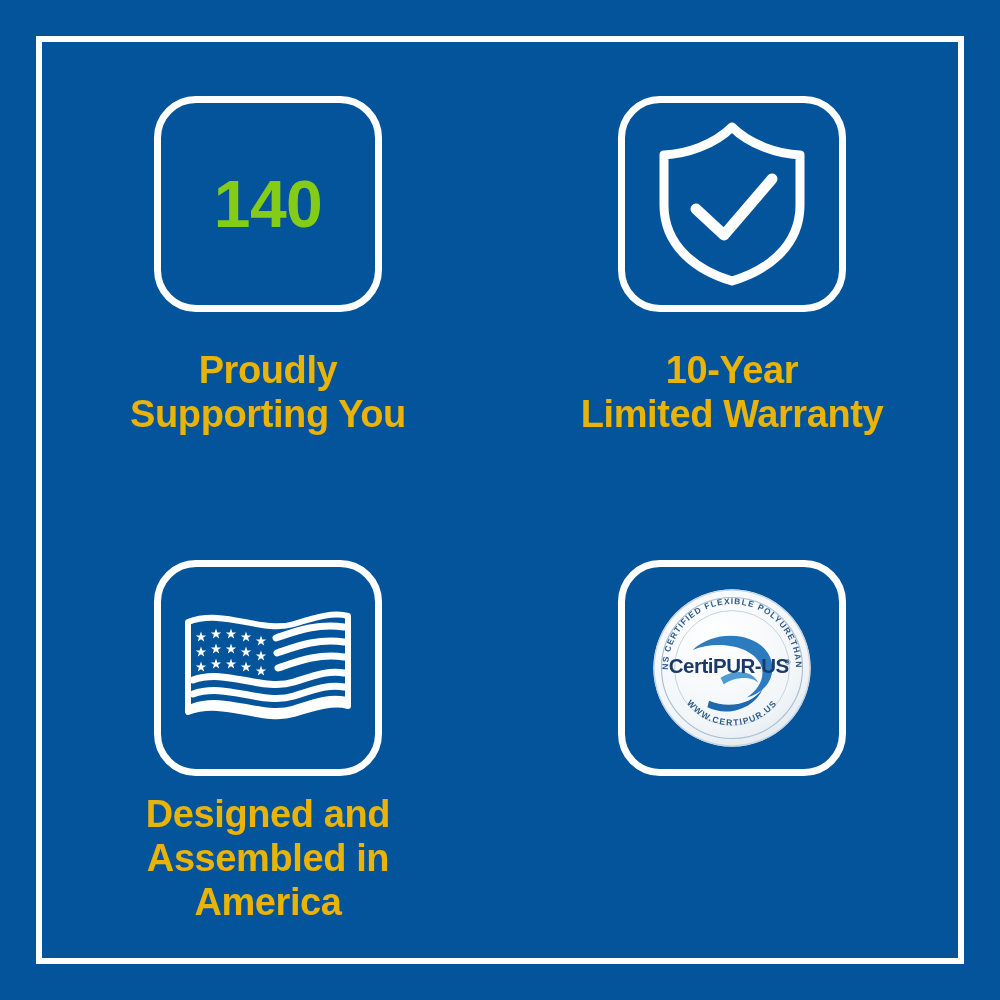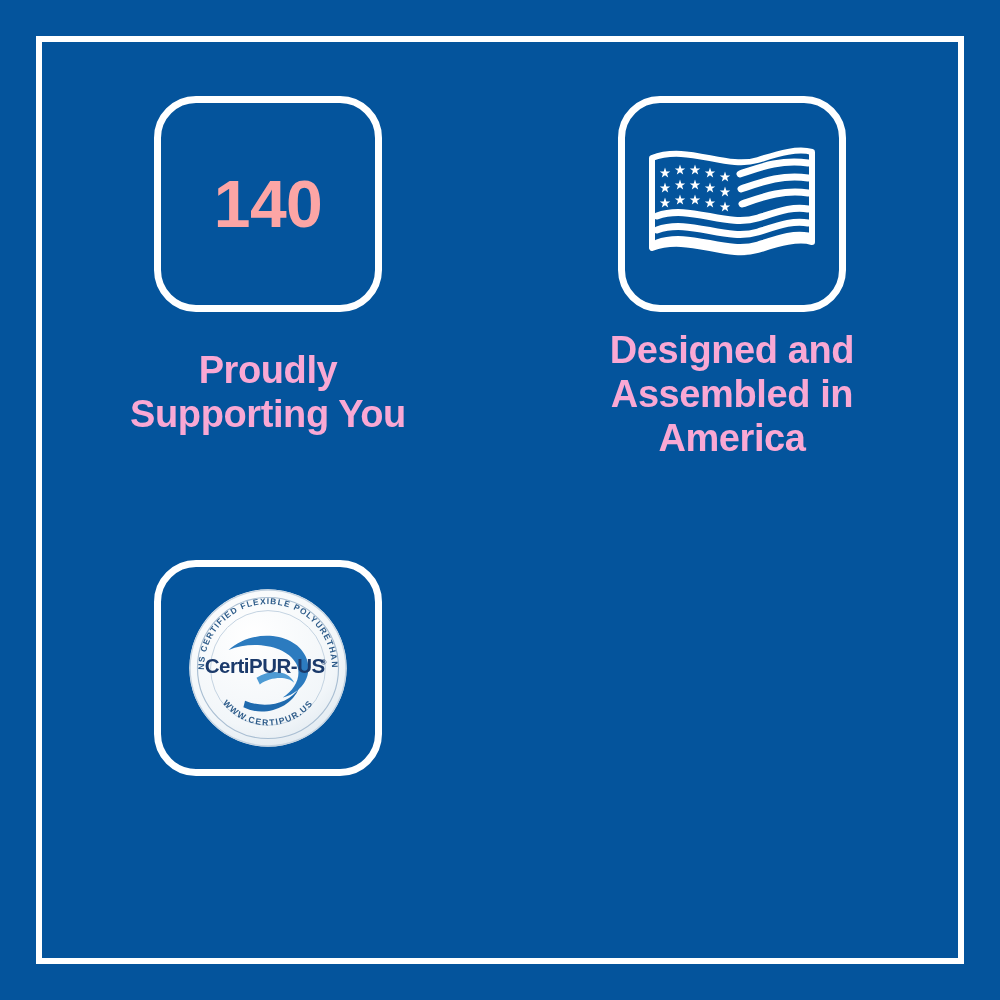--- a/index.html
+++ b/index.html
@@ -61,38 +61,38 @@
     height: 216px;
     border: 7px solid #FFFFFF;
     border-radius: 42px;
     display: flex;
     align-items: center;
     justify-content: center;
     flex: none;
   }
 
   .badge-text {
-    color: #fca5a5;
+    color: #84cc16;
     font-weight: bold;
     text-align: center;
     line-height: 0.97;
     letter-spacing: -0.5px;
   }
   .badge-text .num {
     display: block;
     font-size: 66px;
   }
   .badge-text .unit {
     display: block;
     font-size: 55px;
   }
 
   .caption {
     margin-top: 36px;
-    color: #f9a8d4;
+    color: #eab308;
     font-weight: bold;
     font-size: 38px;
     line-height: 1.16;
     text-align: center;
     letter-spacing: -0.4px;
     white-space: pre-line;
   }
   .caption .sup {
     font-size: 0.52em;
     vertical-align: super;
@@ -115,20 +115,36 @@
     <div class="cell cell-r0">
       <div class="icon-box">
         <div class="badge-text">
           <span class="num">140</span>
         </div>
       </div>
       <div class="caption">Proudly
 Supporting You</div>
     </div>
 
+    <div class="cell cell-r0">
+      <div class="icon-box">
+        <svg width="160" height="166" viewBox="0 0 160 166">
+          <path d="M80 6
+                   C 62 24, 34 33, 12 34
+                   L 12 84
+                   C 12 126, 46 150, 80 160
+                   C 114 150, 148 126, 148 84
+                   L 148 34
+                   C 126 33, 98 24, 80 6 Z" fill="none" stroke="#FFFFFF" stroke-width="9" stroke-linejoin="round" stroke-linecap="round"></path>
+          <path d="M44 88 L 72 114 L 120 58" fill="none" stroke="#FFFFFF" stroke-width="11" stroke-linecap="round" stroke-linejoin="round"></path>
+        </svg>
+      </div>
+      <div class="caption">10-Year
+Limited Warranty</div>
+    </div>
 
     <div class="cell cell-r1">
       <div class="icon-box">
         <svg width="168" height="120" viewBox="0 0 168 120">
           <defs>
 
             <g id="starrow">
               <polygon points="0,-5.4 1.3,-1.6 5.2,-1.6 2.1,0.8 3.2,4.6 0,2.3 -3.2,4.6 -2.1,0.8 -5.2,-1.6 -1.3,-1.6"></polygon>
             </g>
           </defs>

